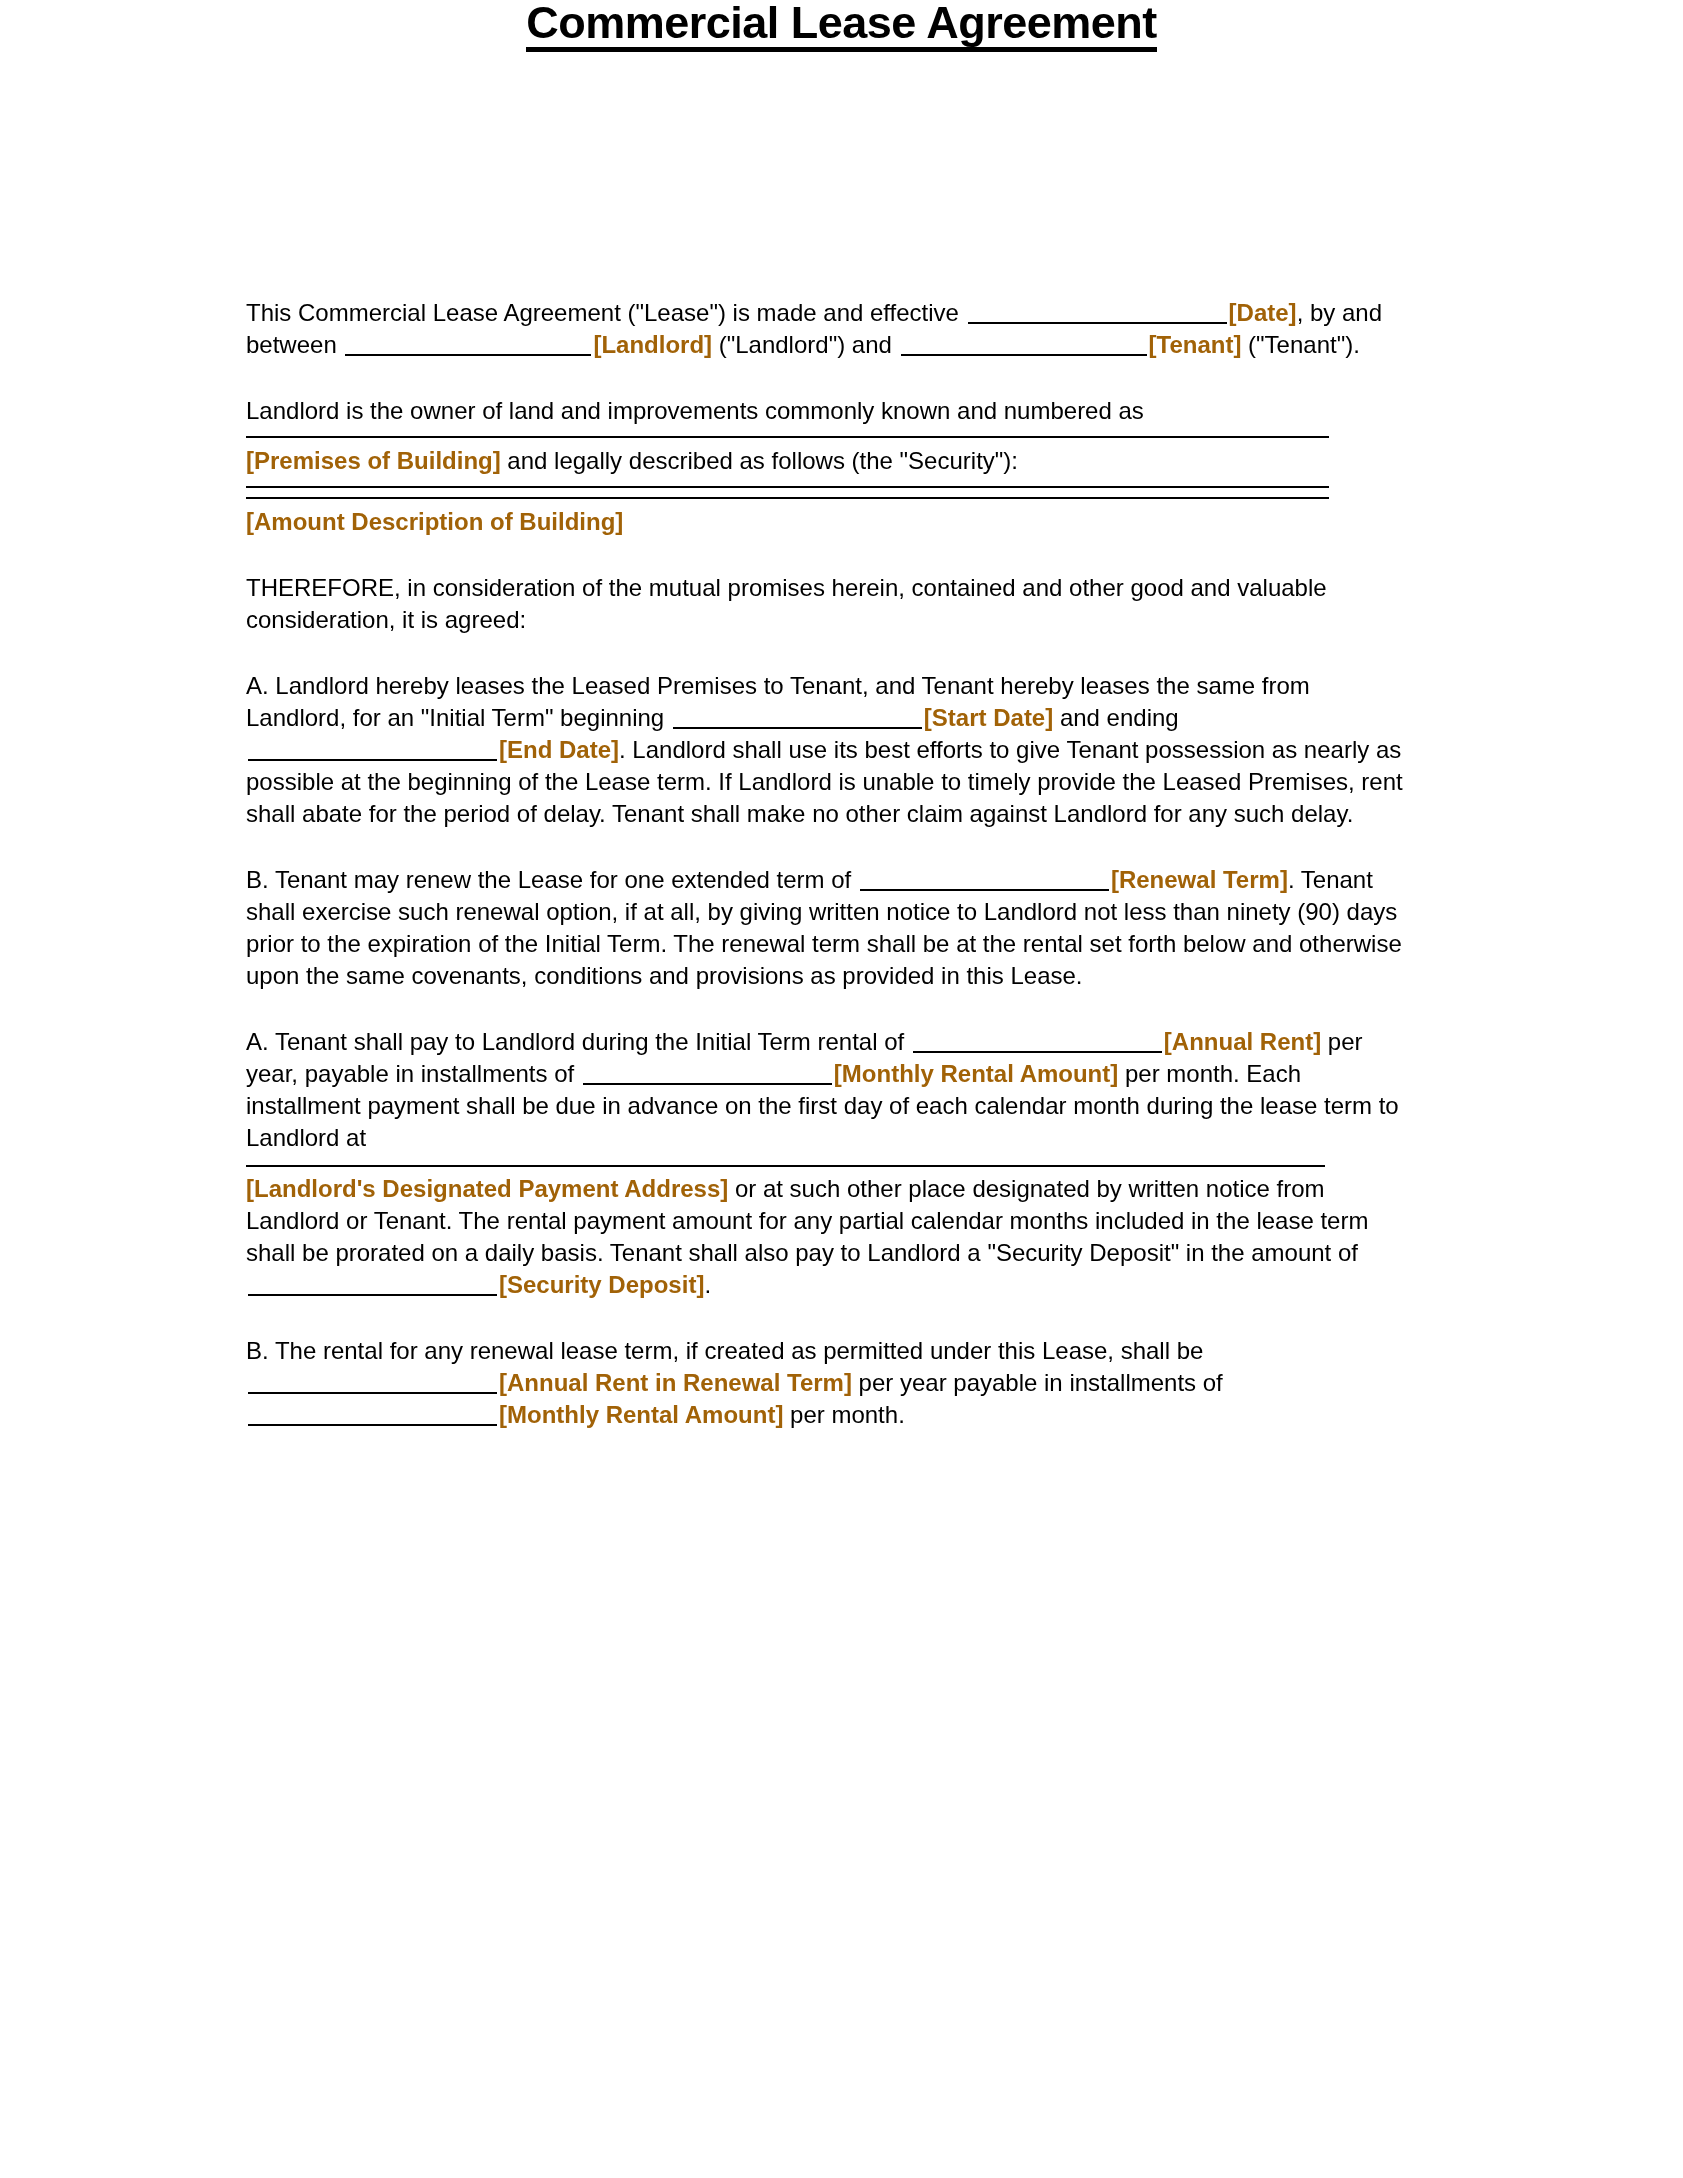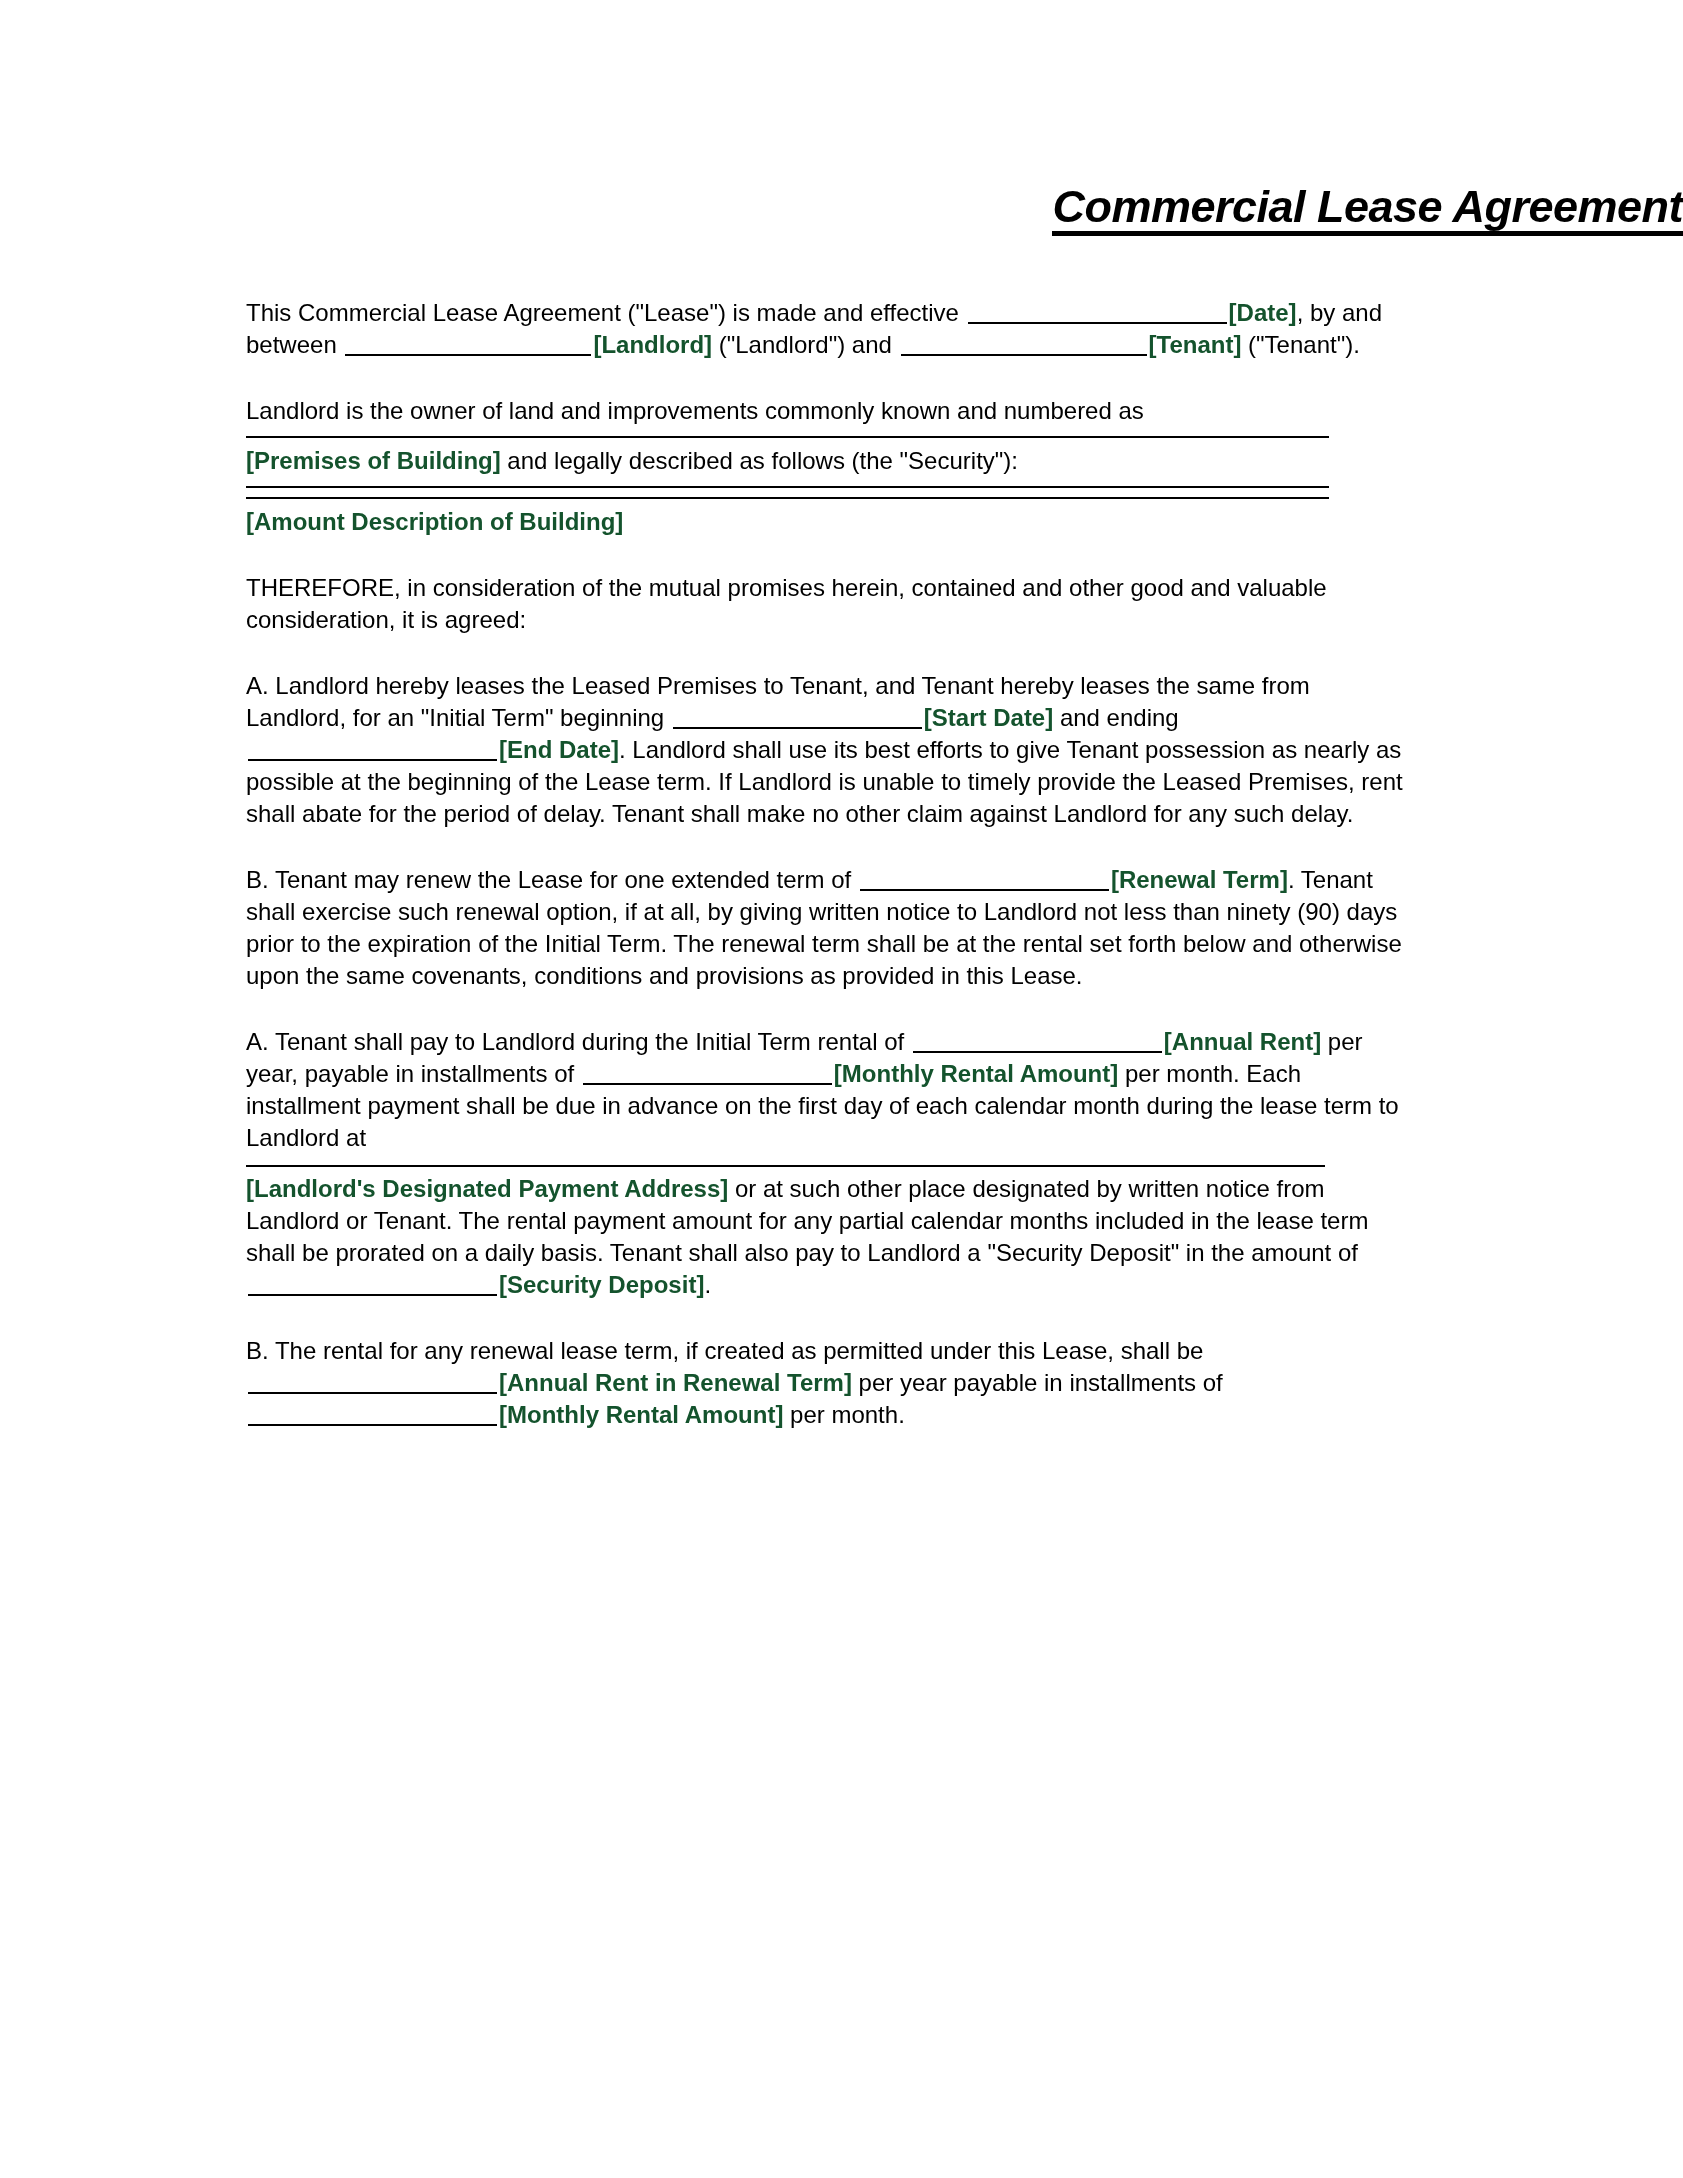--- a/index.html
+++ b/index.html
@@ -20,28 +20,26 @@
     position: relative;
     width: 1683px;
     height: 2178px;
     background: #ffffff;
     box-sizing: border-box;
     padding: 0;
     overflow: hidden;
   }
 
   .doc-title {
-    text-align: right;
+    text-align: center;
     font-size: 45px;
     font-weight: bold;
     letter-spacing: -0.5px;
     margin: 0;
-    padding-top: 184px;
     line-height: 1.0;
-    font-style: italic;
   }
   .doc-title .title-text {
     display: inline-block;
     border-bottom: 5px solid #000;
     padding-bottom: 2px;
   }
 
   .body-block {
     position: absolute;
     left: 246px;
@@ -52,21 +50,21 @@
   p.para {
     margin: 0 0 34px 0;
     font-size: 24px;
     line-height: 32px;
     text-align: left;
     word-spacing: 0px;
     color: #000;
   }
 
   .red {
-    color: #14532d;
+    color: #a16207;
     font-weight: bold;
   }
 
   .sec-head {
     font-size: 24px;
     line-height: 32px;
     margin: 0 0 34px 0;
   }
   .sec-head .sec-name {
     font-weight: bold;

